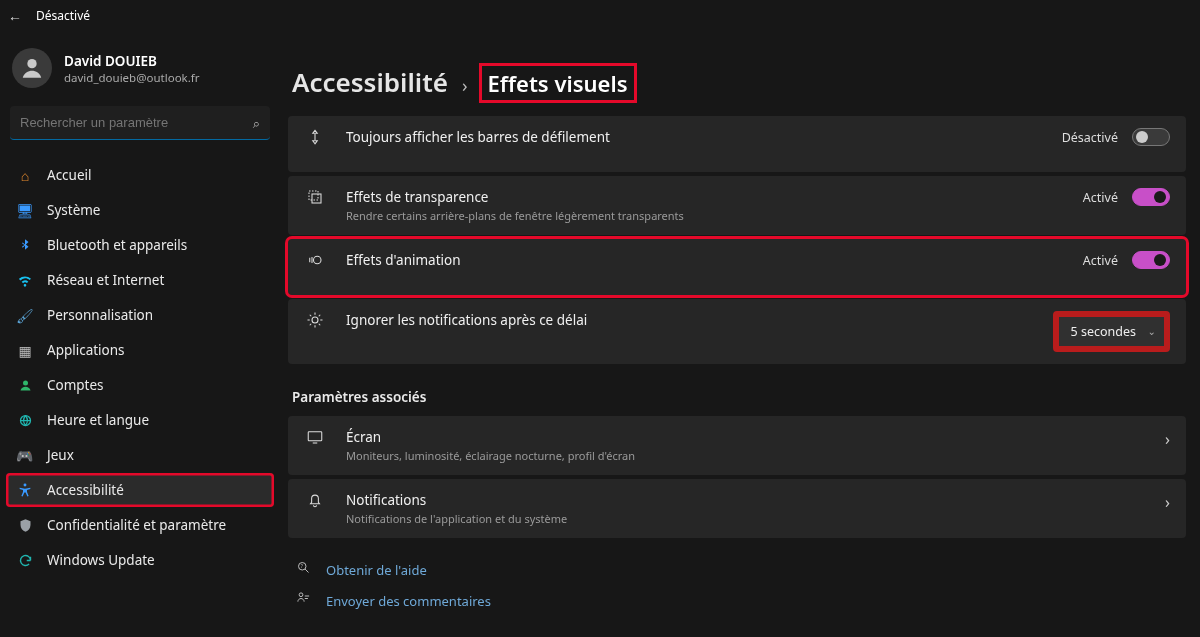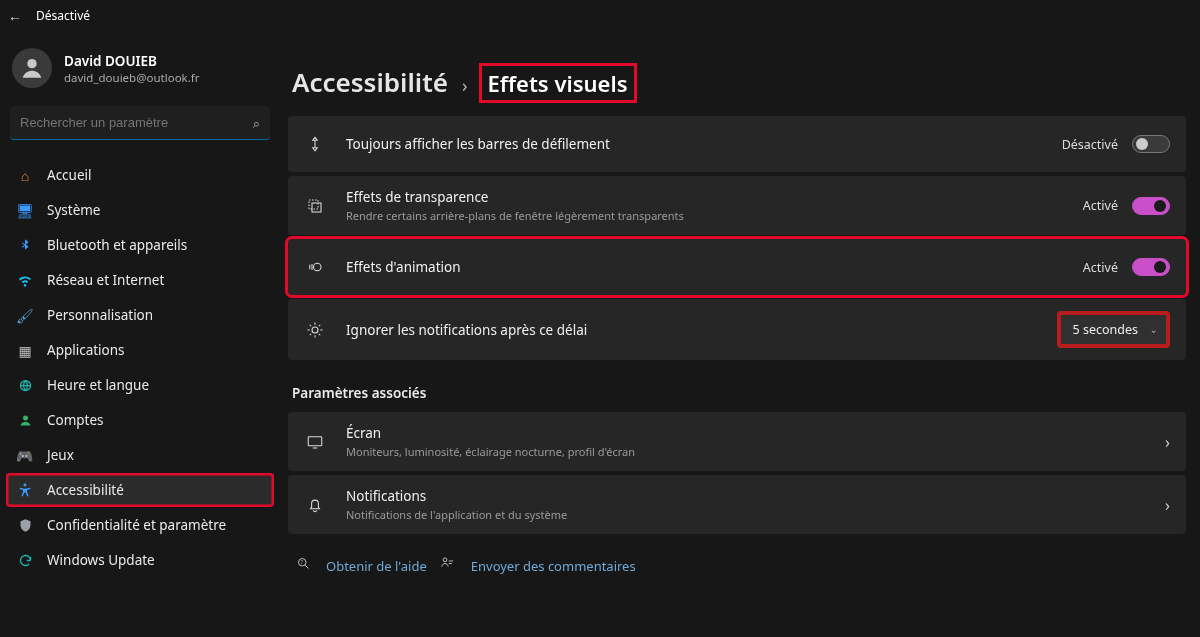--- a/index.html
+++ b/index.html
@@ -69,21 +69,21 @@
   .breadcrumb { display:flex; align-items:baseline; gap:14px; padding-left:4px; margin-bottom:16px; }
   .breadcrumb .bc-parent { font-size:26px; font-weight:600; color:#e6e6e6; }
   .breadcrumb .sep { font-size:18px; color:#bbb; }
   .breadcrumb .bc-current {
     font-size:22px; font-weight:600; color:#fff;
     padding: 2px 6px; box-shadow: 0 0 0 3px #e4092a;
   }
   .cardlist { display:flex; flex-direction:column; gap:4px; padding-right:4px;}
   .card {
     background:#262626; border-radius:4px;
-    display:flex; align-items:center;
+    display:flex; align-items:flex-start;
     padding: 12px 16px 12px 14px;
     min-height:56px; gap:18px;
   }
   .card .slot-icon {
     width:26px; display:flex; justify-content:center; color:#ddd;
   }
   .card .slot-icon svg { width:18px; height:18px; stroke:#ddd; fill:none; stroke-width:1.4; }
   .card .ctext { flex:1; }
   .card .ctitle { font-size:13.5px; color:#f0f0f0; }
   .card .csub { font-size:11px; color:#9a9a9a; margin-top:2px; }
@@ -92,29 +92,29 @@
     width:38px; height:18px; border-radius:10px; position:relative;
     background:#3a3a3a; border:1px solid #777;
   }
   .toggle .knob {
     position:absolute; top:2px; left:3px; width:12px; height:12px;
     background:#ccc; border-radius:50%;
   }
   .toggle.on { background:#c84fc8; border-color:#c84fc8; }
   .toggle.on .knob { left:auto; right:3px; background:#1a1a1a; }
   .dropdown {
-    background:#303030; border:4px solid #b91c1c; border-radius:4px;
+    background:#303030; border:6px solid #b91c1c; border-radius:4px;
     padding:6px 28px 6px 12px; font-size:12.5px; color:#eee;
     position:relative;
   }
   .dropdown .chev { position:absolute; right:8px; top:7px; font-size:10px; color:#aaa;}
   .card.highlight-red { box-shadow: 0 0 0 3px #e4092a; }
   .subhead { font-size:13.5px; font-weight:600; margin:24px 0 10px 4px; color:#eaeaea;}
   .chev-right { color:#ccc; font-size:16px; }
-  .footer-links { margin-top:22px; display:flex; flex-direction:row; gap:12px; padding-left:6px;}
+  .footer-links { margin-top:22px; display:flex; flex-direction:column; gap:12px; padding-left:6px;}
   .flink { display:flex; align-items:center; gap:14px; font-size:13px; color:#6fa9d8; cursor:pointer;}
   .flink .fic { width:18px; text-align:center; color:#bbb; }
 </style>
 </head>
 <body>
 
 <div class="titlebar">
   <span class="back">←</span>
   <span>Désactivé</span>
 </div>
@@ -166,36 +166,36 @@
       </li>
       <li class="nav-item">
         <span class="ic c-pers">🖌</span>
         <span>Personnalisation</span>
       </li>
       <li class="nav-item">
         <span class="ic c-gray">▦</span>
         <span>Applications</span>
       </li>
       <li class="nav-item">
+        <span class="ic c-green">
+          <svg viewBox="0 0 24 24" width="15" height="15" fill="#2fb56a">
+              <circle cx="12" cy="8" r="4"></circle>
+              <path d="M4 20c1-4 4.5-6 8-6s7 2 8 6z"></path>
+            </svg>
+        </span>
+        <span>Comptes</span>
+      </li>
+      <li class="nav-item">
         <span class="ic c-teal">
           <svg viewBox="0 0 24 24" width="15" height="15" fill="none" stroke="#20b6b0" stroke-width="2">
               <circle cx="12" cy="12" r="8"></circle>
               <path d="M12 4a13 13 0 010 16M12 4a13 13 0 000 16M4 12h16"></path>
             </svg>
         </span>
         <span>Heure et langue</span>
-      </li>
-      <li class="nav-item">
-        <span class="ic c-green">
-          <svg viewBox="0 0 24 24" width="15" height="15" fill="#2fb56a">
-              <circle cx="12" cy="8" r="4"></circle>
-              <path d="M4 20c1-4 4.5-6 8-6s7 2 8 6z"></path>
-            </svg>
-        </span>
-        <span>Comptes</span>
       </li>
       <li class="nav-item">
         <span class="ic c-gray">🎮</span>
         <span>Jeux</span>
       </li>
       <li class="nav-item active highlight-red">
         <span class="ic c-blue">
           <svg viewBox="0 0 24 24" width="16" height="16" fill="#3a9aff">
               <circle cx="12" cy="4.5" r="2.2"></circle>
               <path d="M4 8.5l8 1.5 8-1.5v2L15 12v3l2.5 6-2 .8-2.5-6h-2l-2.5 6-2-.8L9 15v-3L4 10.5z"></path>

